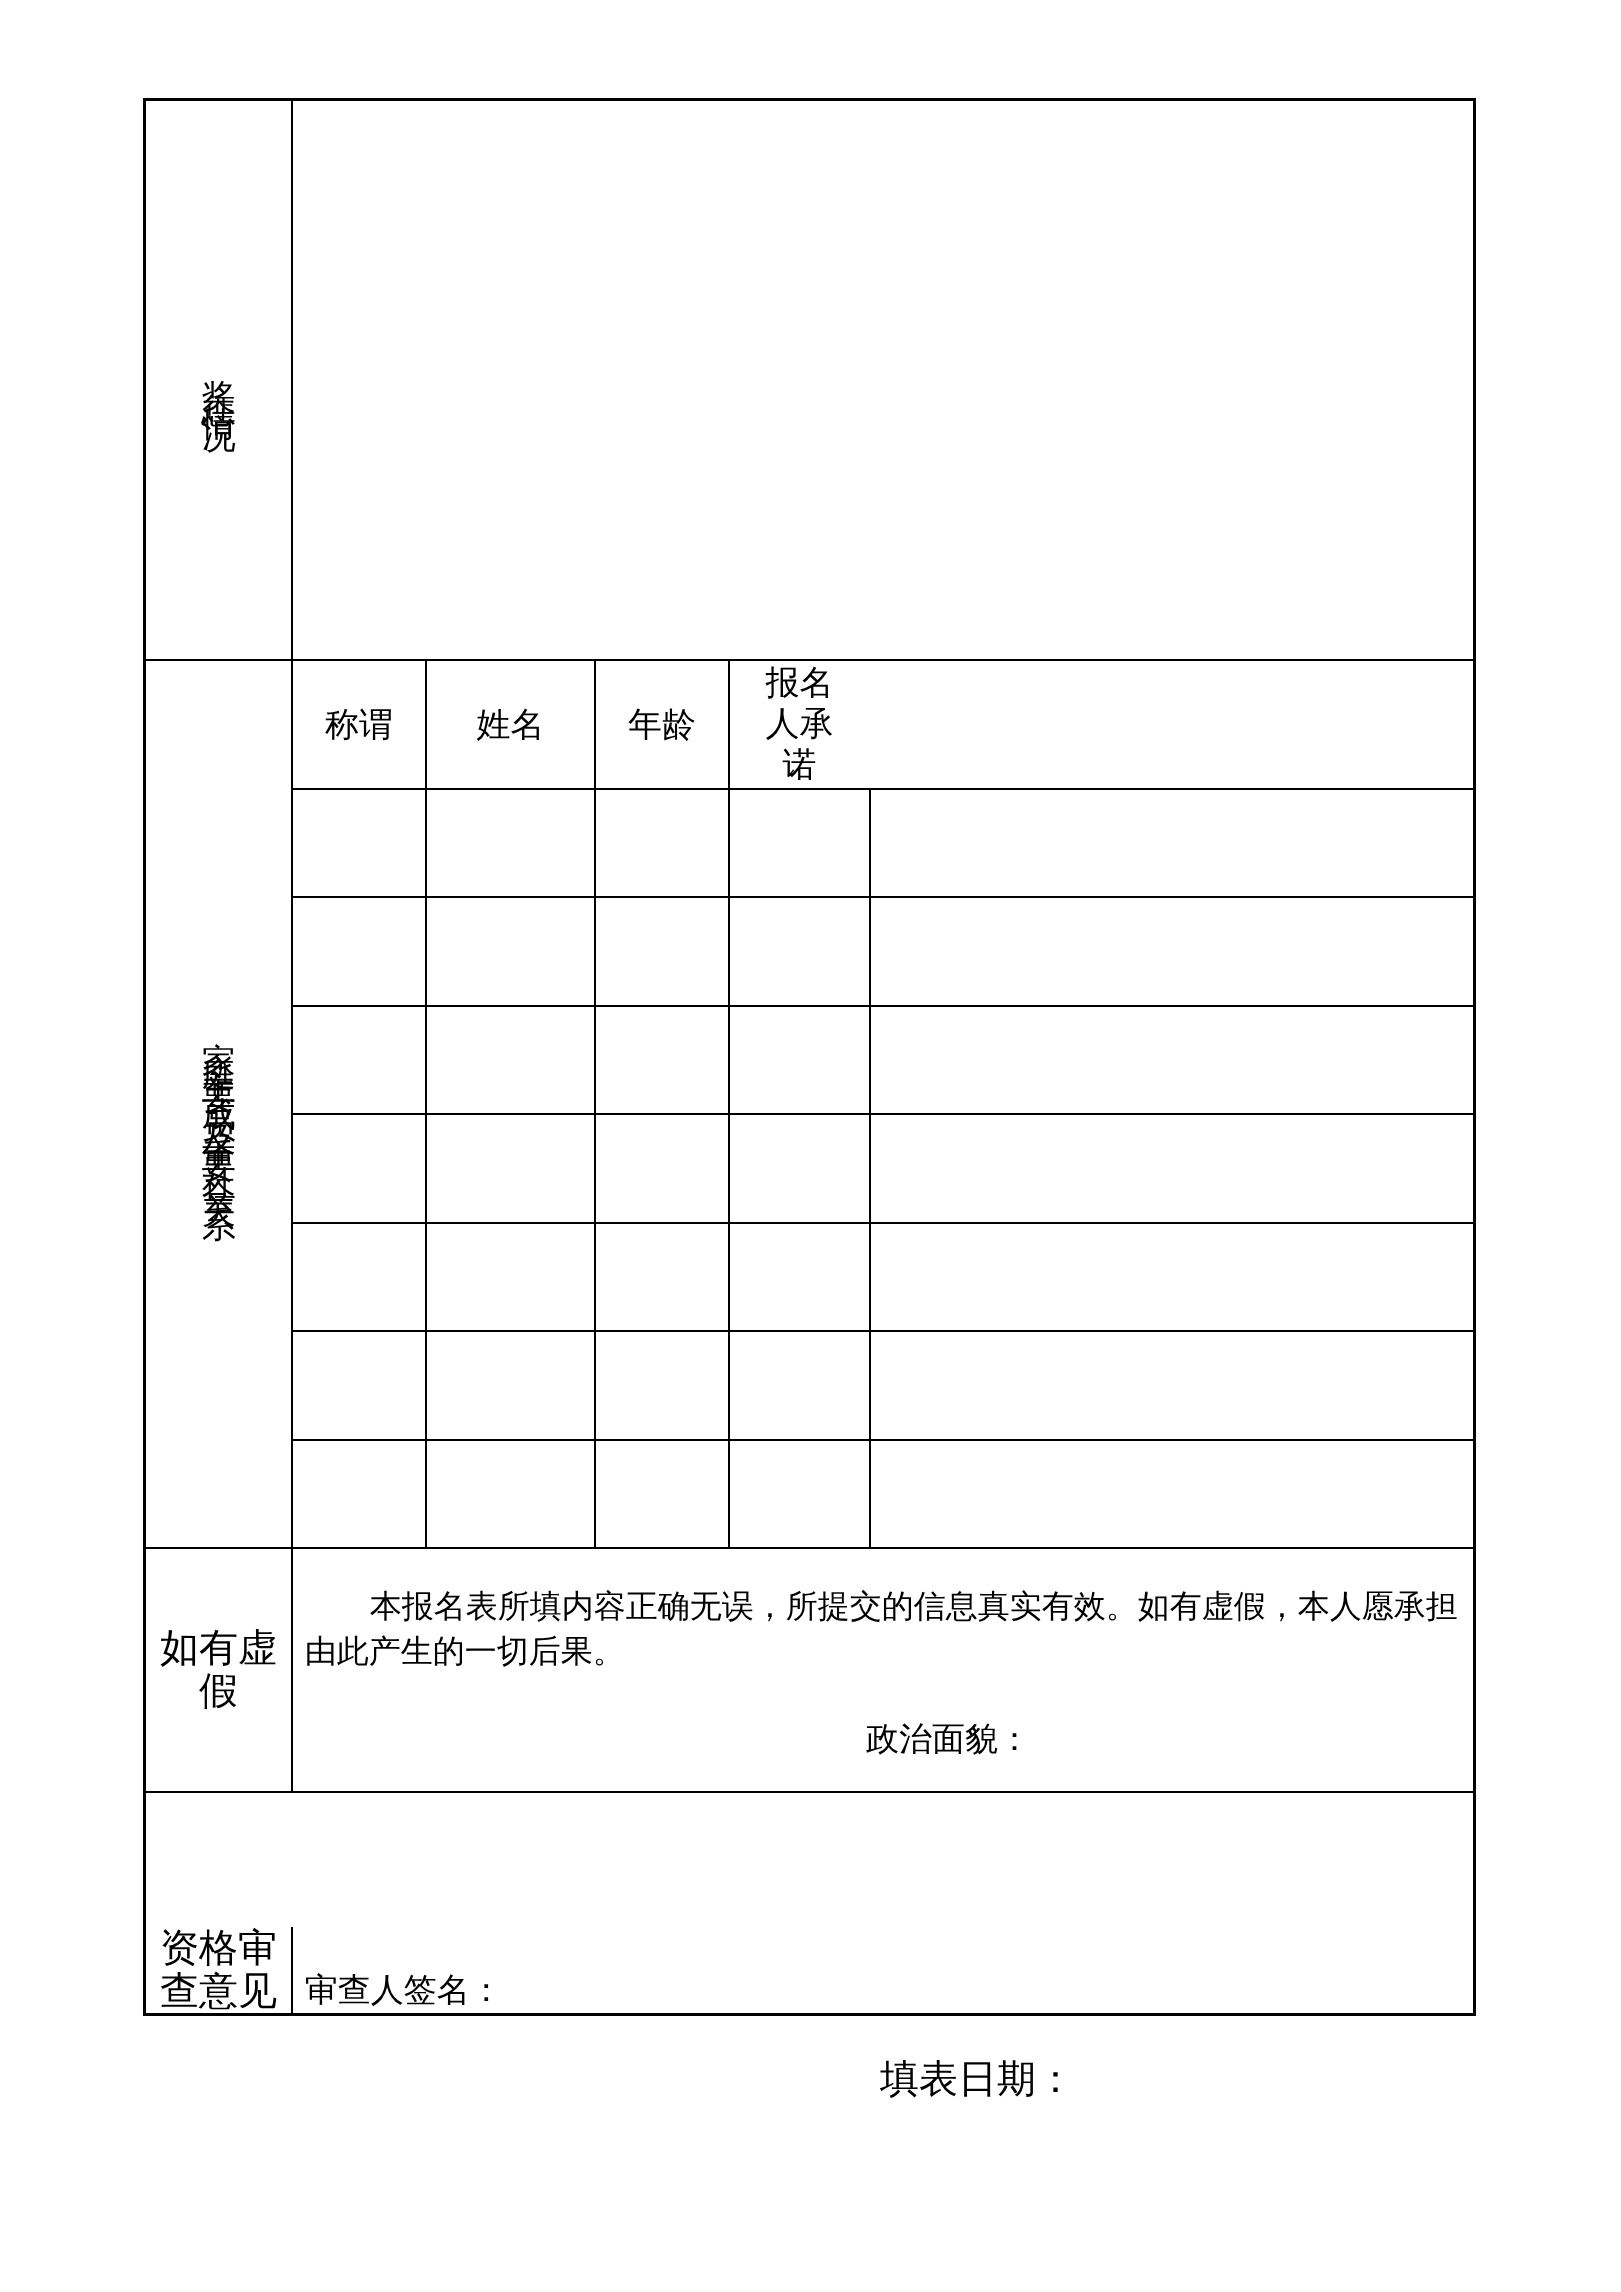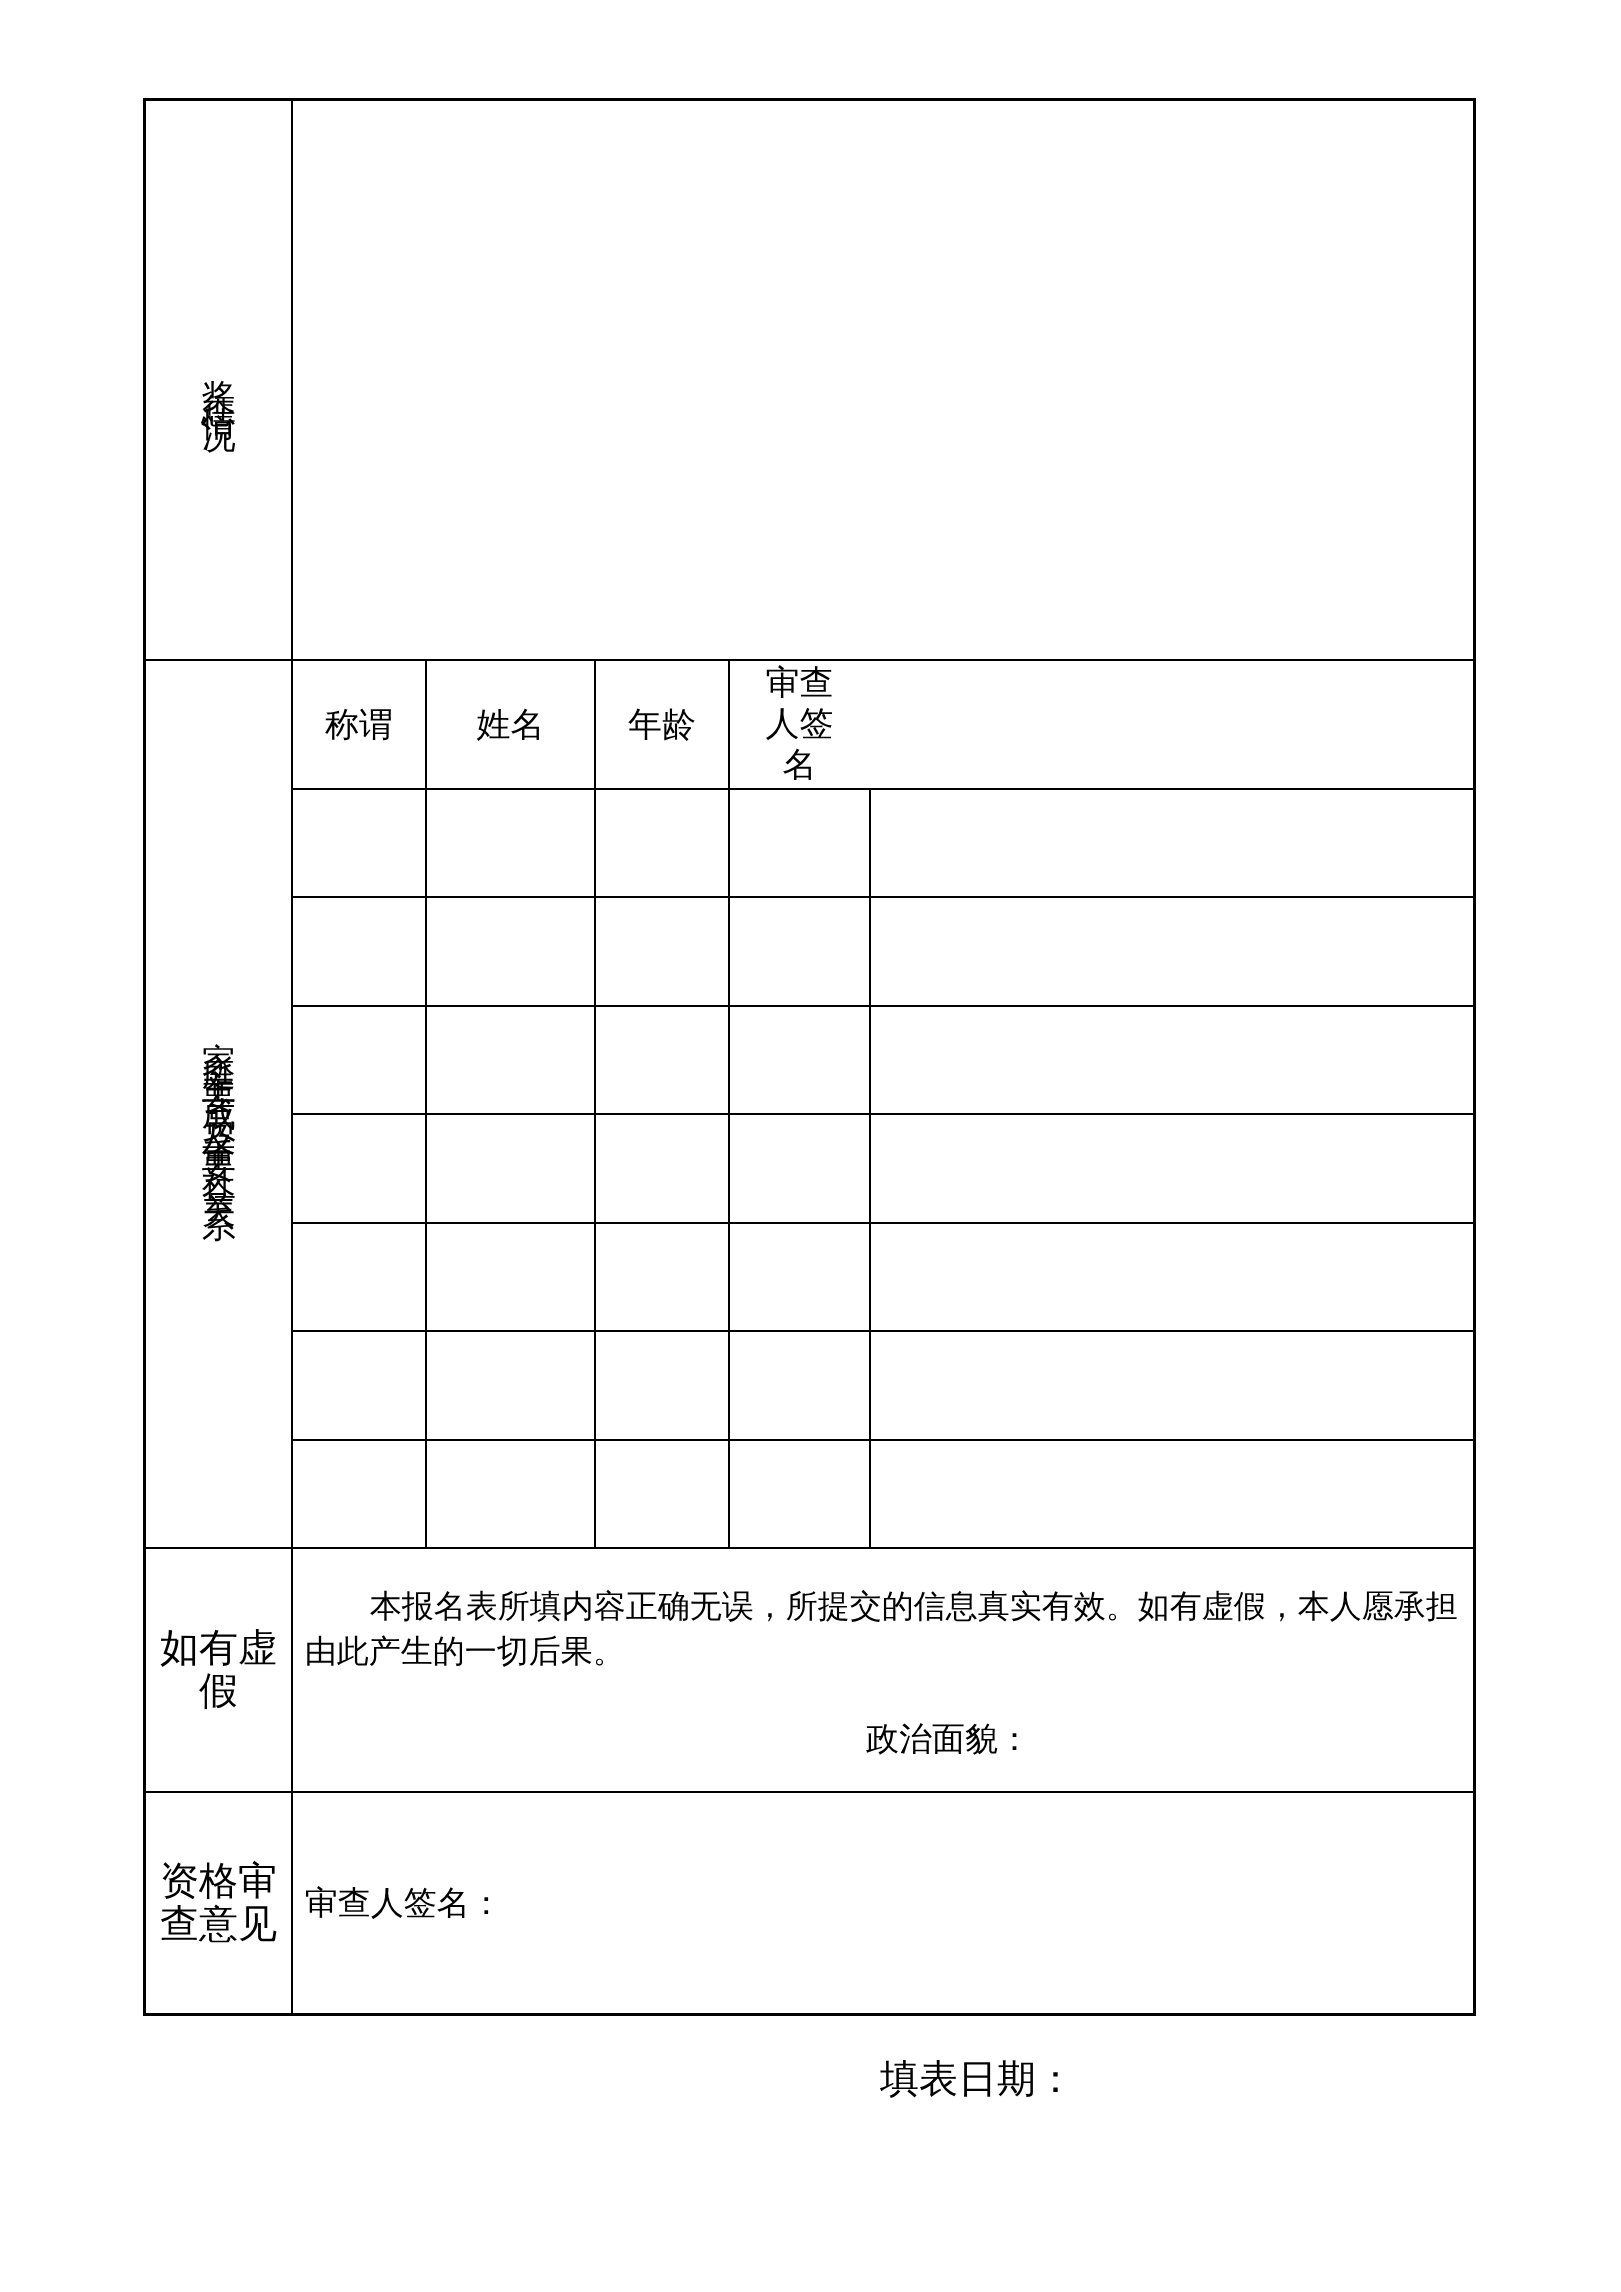--- a/index.html
+++ b/index.html
@@ -19,21 +19,21 @@
     height: 1918px;
     border: 3.9px solid #000;
     box-sizing: border-box;
     display: flex;
     flex-direction: column;
   }
   .sec { display: flex; box-sizing: border-box; flex-shrink: 0; }
   .sec-a { height: 558px; }
   .sec-b { height: 888px; border-top: 2.9px solid #000; }
   .sec-c { height: 244px; border-top: 2.9px solid #000; }
-  .sec-d { flex: 1; border-top: 2px solid #000; }
+  .sec-d { flex: 1; border-top: 2px solid #000; align-items: flex-end; }
 
   .label-col {
     width: 147px;
     box-sizing: border-box;
     border-right: 2px solid #000;
     display: flex;
     align-items: center;
     justify-content: center;
     flex-shrink: 0;
   }
@@ -130,21 +130,21 @@
           <div class="hcell">
             <span>称谓</span>
           </div>
           <div class="hcell">
             <span>姓名</span>
           </div>
           <div class="hcell">
             <span>年龄</span>
           </div>
           <div class="hcell">
-            <span class="wrap2">审查人签名</span>
+            <span class="wrap2">报名人承诺</span>
           </div>
         </div>
         <div class="family-rows" id="family-rows">
             <div class="cols family-row">
               <div class="fcell"></div>
               <div class="fcell"></div>
               <div class="fcell"></div>
               <div class="fcell"></div>
               <div class="fcell"></div>
             </div>

